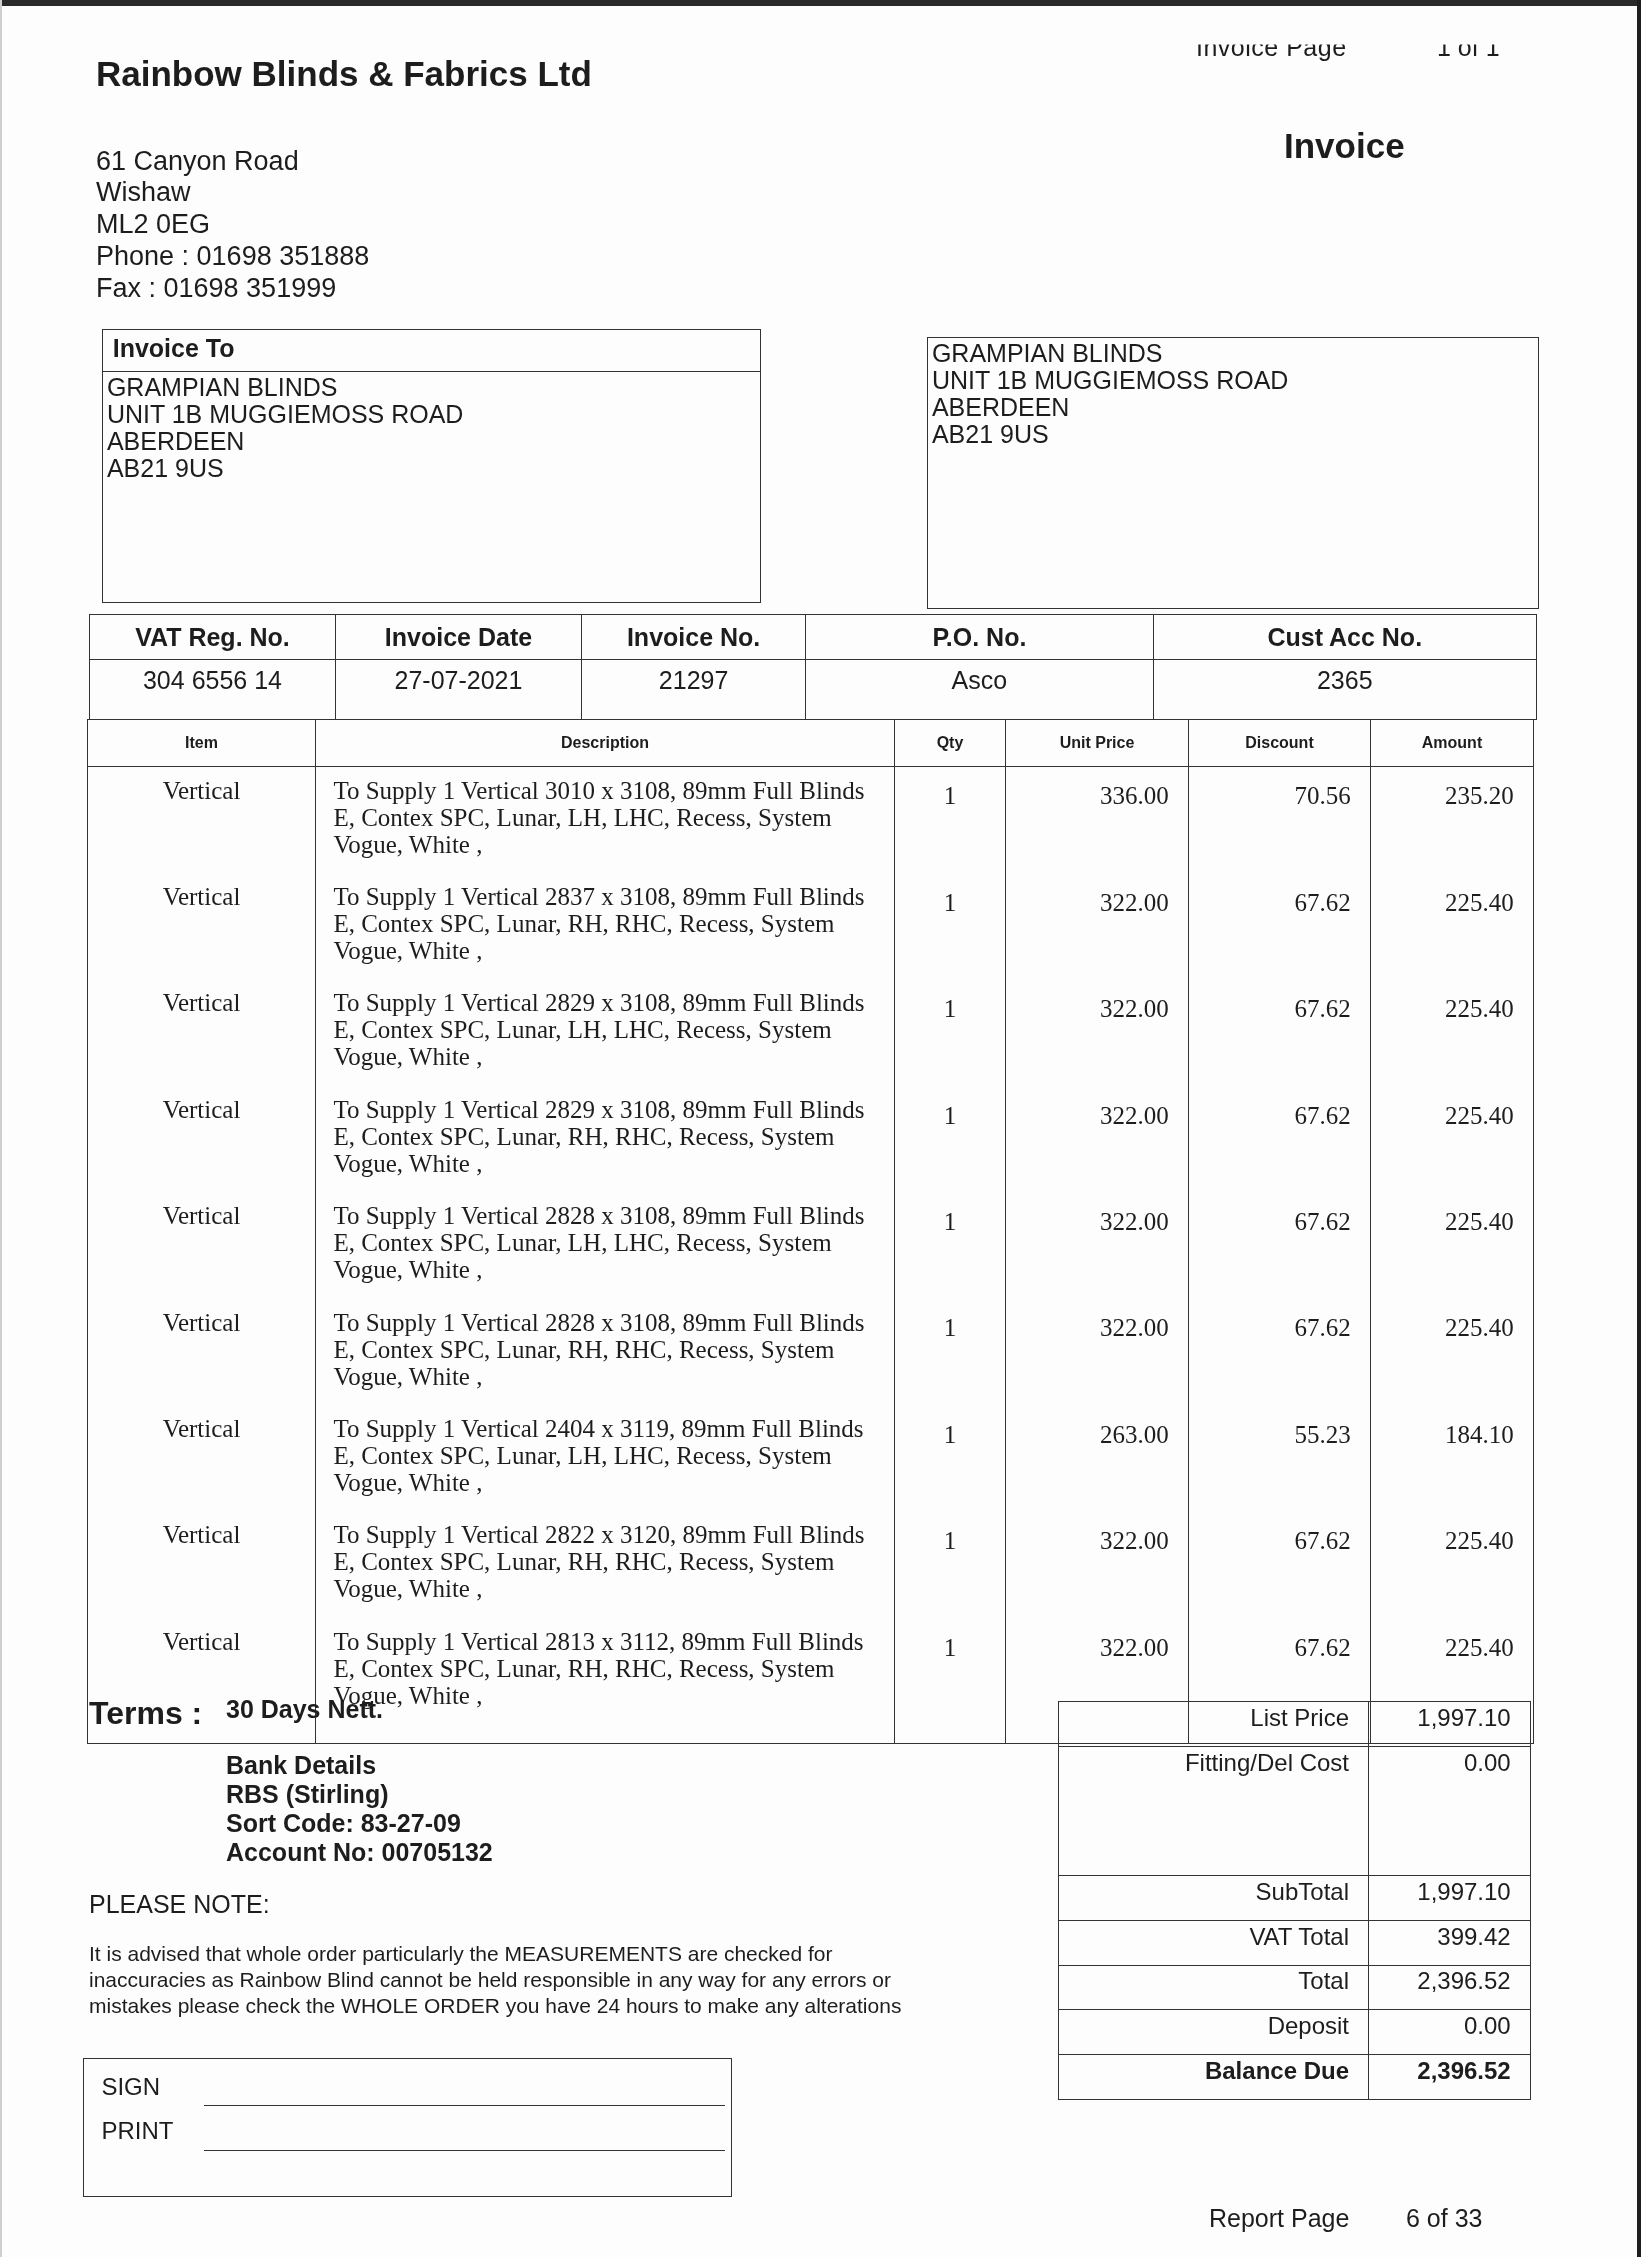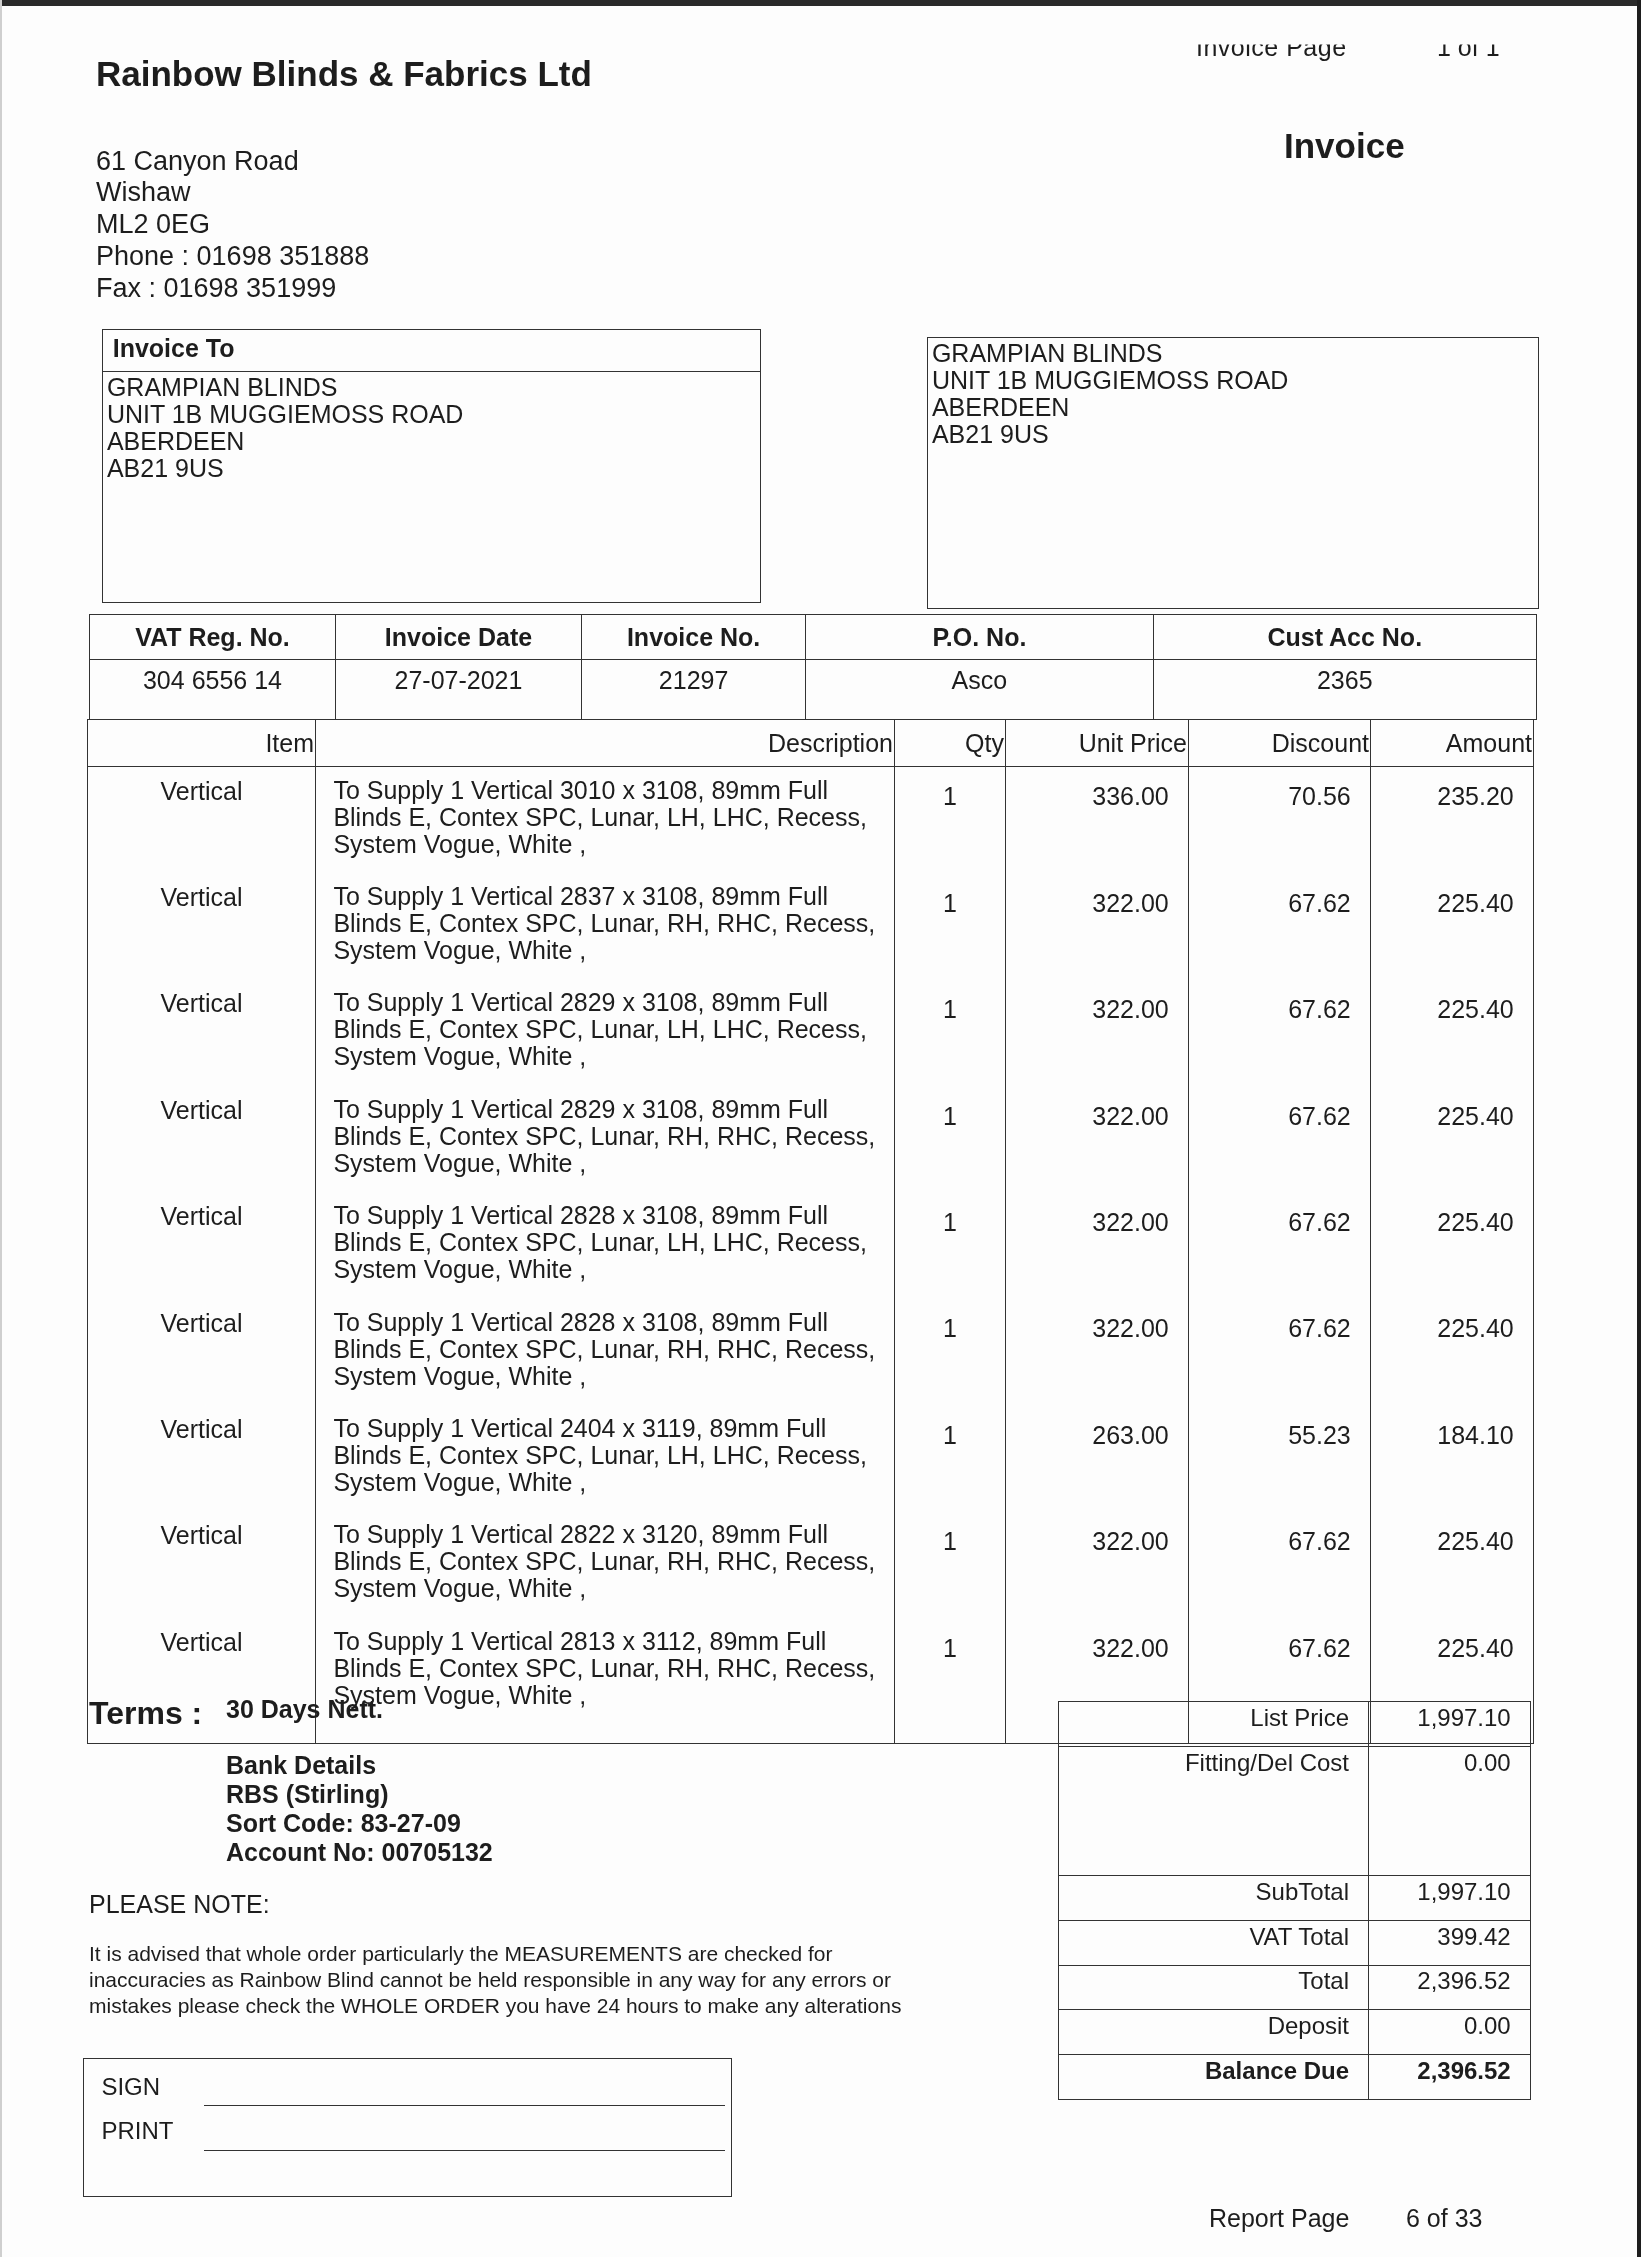--- a/index.html
+++ b/index.html
@@ -22,28 +22,28 @@
   .addr-box { border: 1.9px solid #333; background: transparent; }
   .addr-box .head { height: 42px; border-bottom: 1.9px solid #333; font-size: 25px; font-weight: bold; padding: 3.9px 0 0 9.7px; box-sizing: border-box; }
   .addr-box .body { padding: 1.9px 3.9px; font-size: 25px; line-height: 27px; }
 
   table.meta { position: absolute; left: 89px; top: 614px; width: 1448px; border-collapse: collapse; }
   table.meta td { border: 1.9px solid #333; text-align: center; font-size: 25px; }
   table.meta .h td { font-weight: bold; height: 42px; }
   table.meta .v td { height: 52px; vertical-align: top; padding-top: 5.8px; }
 
   table.items { position: absolute; left: 87px; top: 719px; width: 1446px; border-collapse: collapse; table-layout: fixed; }
-  table.items th { border: 1.9px solid #333; font-size: 25px; font-weight: normal; height: 44px; text-align: right; }
+  table.items th { border: 1.9px solid #333; font-size: 16px; font-weight: bold; height: 44px; }
   table.items td { border-left: 1.9px solid #333; border-right: 1.9px solid #333; font-size: 25px; vertical-align: top; padding-top: 9.7px; }
   table.items tbody tr:last-child td { border-bottom: 1.9px solid #333; padding-bottom: 19.3px; }
   table.items td.item { text-align: center; }
   table.items td.desc { padding-left: 17.4px; line-height: 27px; padding-right: 5.8px; }
   table.items td.num { text-align: right; padding-right: 19.3px; padding-top: 15.4px; }
   table.items td.qty { text-align: center; padding-top: 15.4px; }
-  table.items tr.row td { height: 90px; }
+  table.items tr.row td { height: 90px; font-family: Liberation Serif, serif; }
 
   .terms-label { left: 89px; top: 1695px; font-size: 32px; font-weight: bold; }
   .terms-value { left: 226px; top: 1695px; font-size: 25px; font-weight: bold; }
   .bank { left: 226px; top: 1751px; font-size: 25px; font-weight: bold; line-height: 29px; }
   .note-title { left: 89px; top: 1890px; font-size: 25px; font-weight: normal; }
   .note-text { left: 89px; top: 1941px; font-size: 21px; line-height: 26px; width: 927px; }
 
   table.totals { position: absolute; left: 1058px; top: 1701px; width: 473px; border-collapse: collapse; }
   table.totals td { border: 1.9px solid #333; font-size: 24px; text-align: right; vertical-align: top; padding: 1.9px 19.3px 0 0; height: 42px; }
   table.totals td.lbl { width: 290px; }

